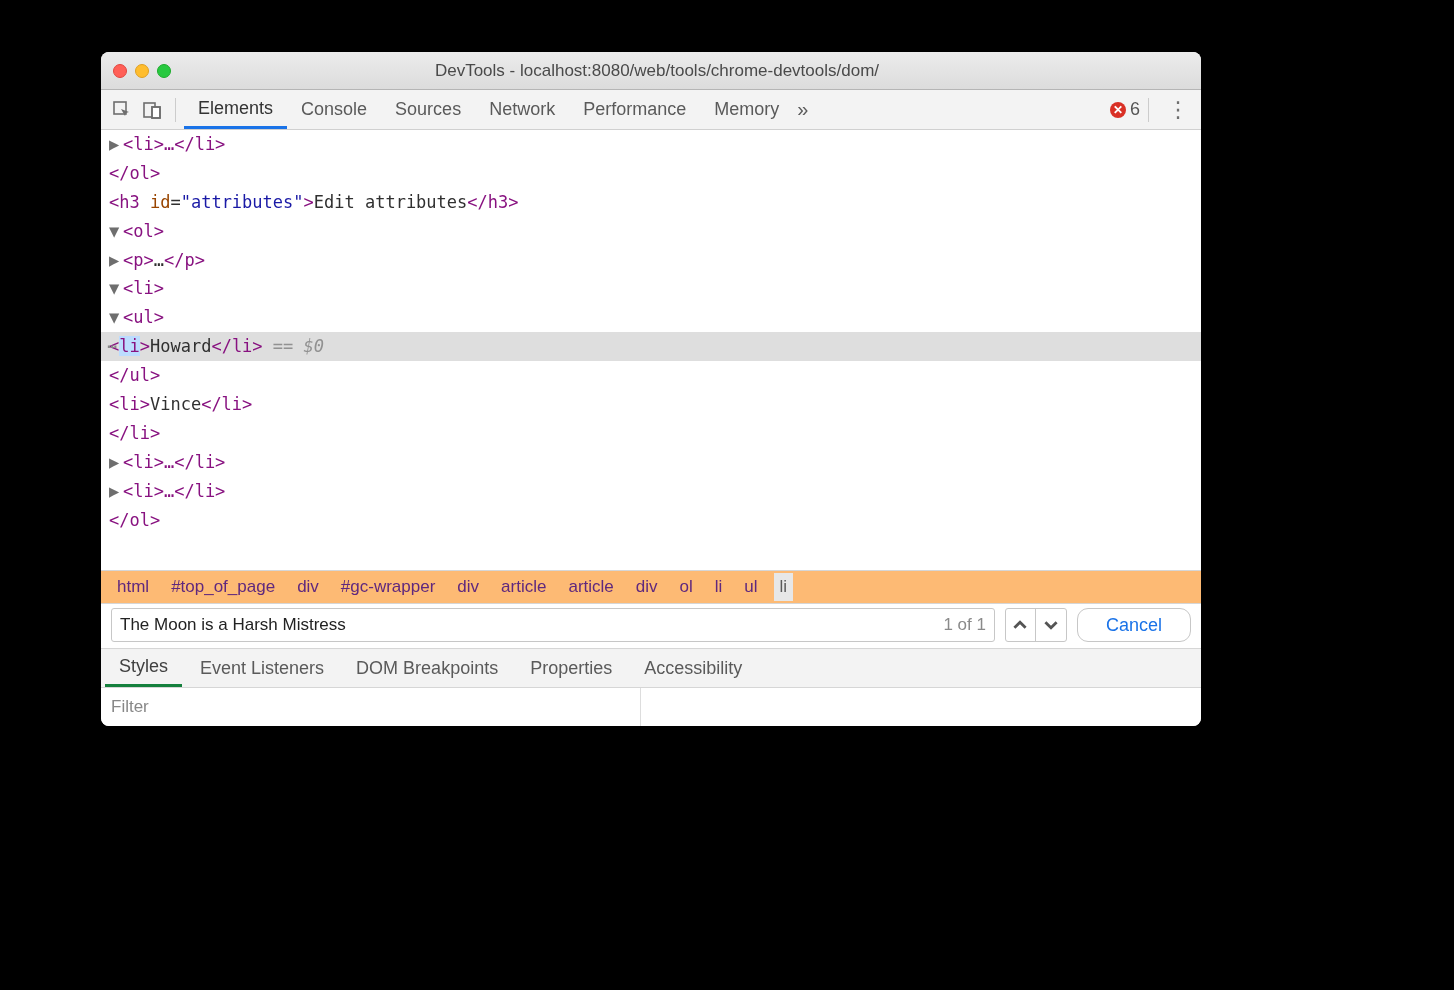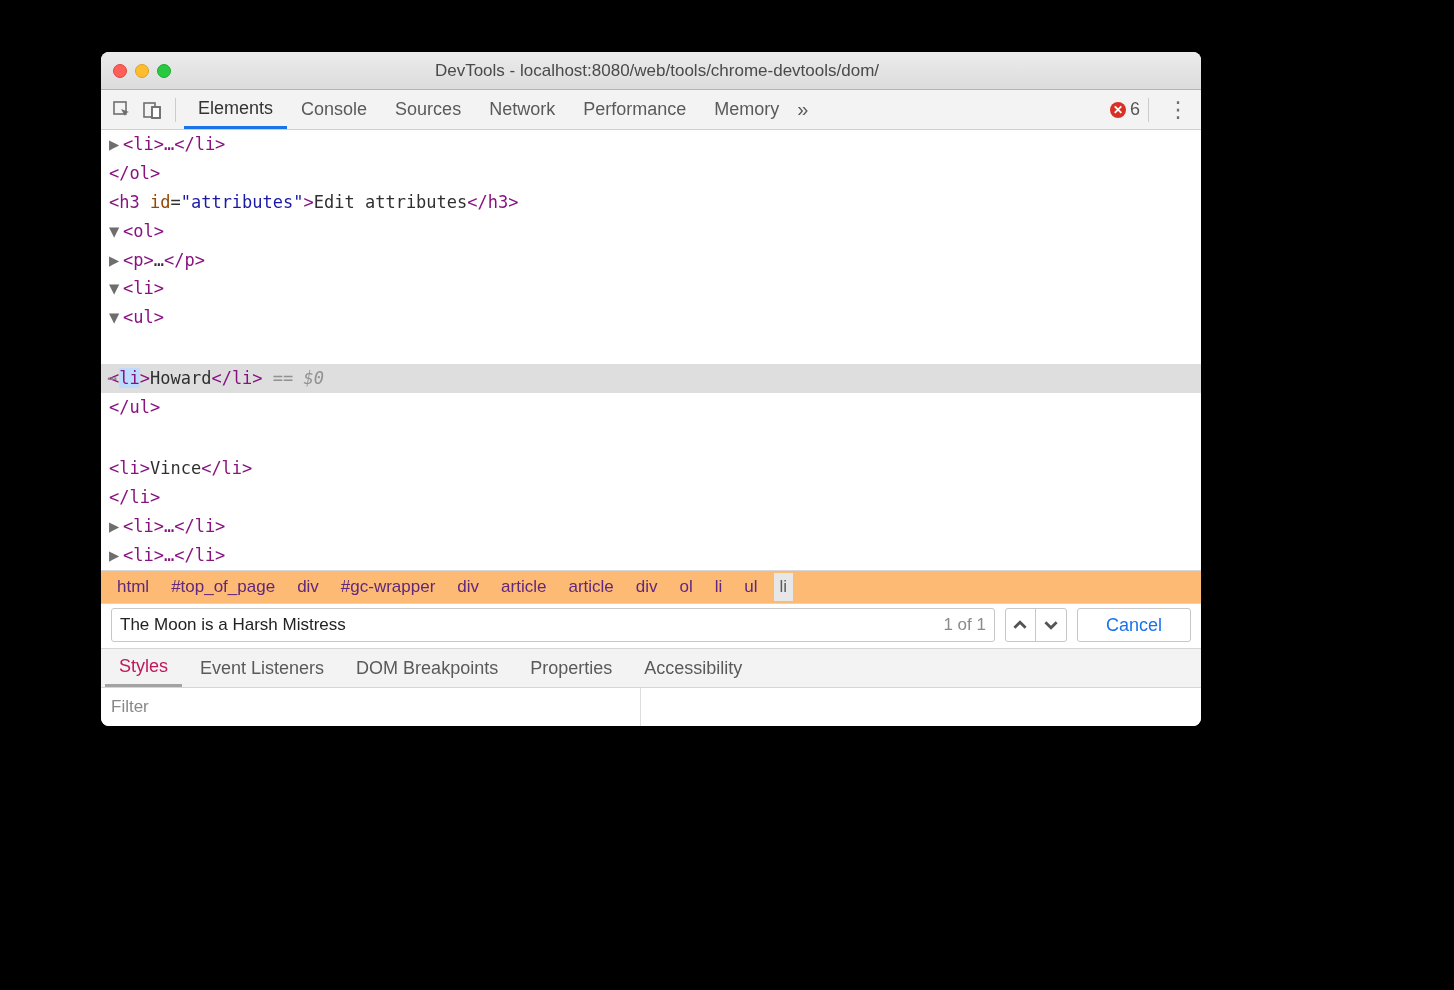--- a/index.html
+++ b/index.html
@@ -75,21 +75,21 @@
   .dom-tree {
     flex:1;
     overflow:auto;
     font-family: Menlo, Consolas, monospace;
     font-size:17px;
     line-height:1.7;
     padding: 0 0 0 0;
     color:#303030;
   }
   .dom-tree .row { white-space:pre; padding-left:8px; } .indent-2{padding-left:184px;} .indent-3{padding-left:208px;}
-  .indent-4{padding-left:232px;} .indent-5{padding-left:256px;margin-top:32px;}
+  .indent-4{padding-left:232px;} .indent-5{padding-left:256px;}
   .tag { color:#881280; }
   .attr-name { color:#994500; }
   .attr-val  { color:#1a1aa6; }
   .text-node { color:#303030; }
   .dim { color:#919191; font-style:italic; }
   .tri { color:#6e6e6e; display:inline-block; width:14px; }
   .row.selected {
     background:#dedede;
     position:relative;
   }
@@ -134,40 +134,40 @@
     padding:0 8px;
     font-size:17px;
     color:#222;
   }
   .search-input .count { color:#8a8a8a; margin-left:auto; }
   .nav-btns { display:flex; border:1px solid #c7c7c7; border-radius:3px; height:34px; }
   .nav-btns div { width:30px; display:flex; align-items:center; justify-content:center; color:#555; }
   .nav-btns div:first-child { border-right:1px solid #c7c7c7; }
   .cancel-btn {
     height:34px; padding:0 28px;
-    border:1px solid #c7c7c7; border-radius:3px;
+    border:1px solid #c7c7c7; border-radius:11px;
     color:#1a73e8; font-size:18px;
     display:flex; align-items:center;
   }
 
   .subtabs {
     height:40px;
     display:flex;
     align-items:center;
     padding: 0 4px;
     gap:4px;
     font-size:18px;
     color:#5a5a5a;
     background:#f3f3f3;
     border-top:1px solid #d6d6d6;
     border-bottom:1px solid #d6d6d6;
     flex-shrink:0;
   }
   .subtabs .stab { padding:0 14px; height:100%; display:flex; align-items:center; cursor:pointer; }
-  .subtabs .stab.active { color:#be185d; border-bottom:3px solid #a3a3a3; }
+  .subtabs .stab.active { color:#404040; border-bottom:3px solid #15803d; }
 
   .filterbar {
     height:38px;
     display:flex; align-items:center;
     flex-shrink:0;
     background:#fff;
   }
   .filter-input {
     flex:0 0 540px;
     height:100%;

